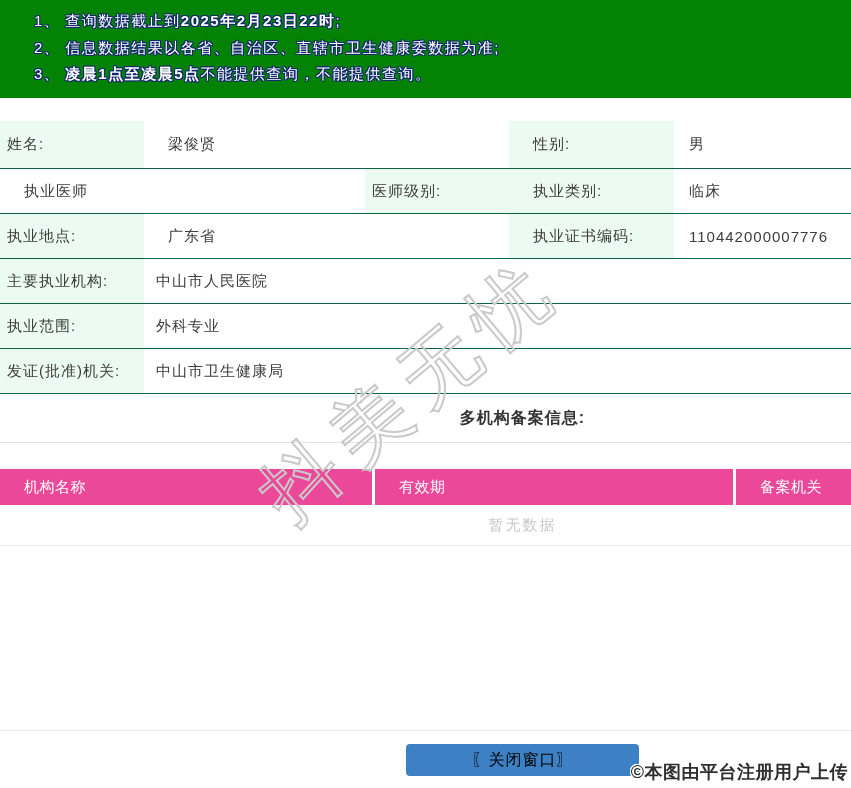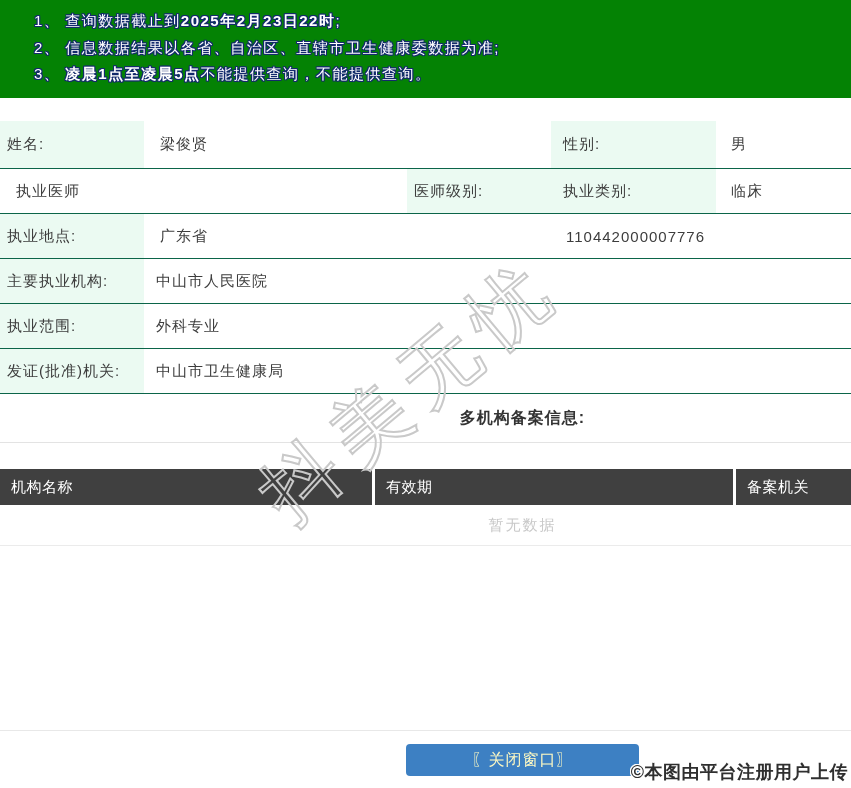--- a/index.html
+++ b/index.html
@@ -39,56 +39,56 @@
   .info-table { font-size:15px; letter-spacing:1px; color:#3d3d3d; }
   .irow {
     display:flex;
     align-items:stretch;
     height:48px;
     border-bottom:1px solid #0b6549;
   }
   .irow.h45 { height:45px; }
   .cell { display:flex; align-items:center; }
   .lbl1 { width:144px; background:#ebfaf2; padding-left:7px; }
-  .val1 { width:407px; padding-left:16px; }
-  .lbl2 { width:165px; background:#ebfaf2; padding-left:12px; }
+  .val1 { width:365px; padding-left:24px; }
+  .lbl2 { width:165px; background:#ebfaf2; padding-left:24px; }
   .val2 { flex:1; padding-left:15px; }
   .valwide { flex:1; padding-left:12px; }
 
   
   .section-title-row {
     height:49px;
     border-bottom:1px solid #e3e3e3;
     display:flex; align-items:center; justify-content:center;
     font-weight:bold; font-size:16px; letter-spacing:1px; color:#333333;
   }
   .header-gap { height:26px; }
   .filing-header {
     display:flex;
     height:36px;
     column-gap:3px;
     font-size:15px; letter-spacing:0.5px; color:#ffffff;
   }
-  .fh-cell { background:#404040; display:flex; align-items:center; padding-left:11px; }
+  .fh-cell { background:#ec4899; display:flex; align-items:center; padding-left:24px; }
   .fh-1 { width:372px; }
   .fh-2 { width:358px; }
   .fh-3 { flex:1; }
   .empty-row {
     height:41px;
     border-bottom:1px solid #ebebeb;
     display:flex; align-items:center; justify-content:center;
     color:#c9c9c9; font-size:15px; letter-spacing:2px;
   }
 
   
   .bottom-space { height:185px; border-bottom:1px solid #e8e8e8; }
   .button-row { padding-top:13px; text-align:center; }
   .close-btn {
     width:233px; height:32px;
-    background:#3d80c3; color:#fef9c3;
+    background:#3d80c3; color:#000000;
     border:none; border-radius:4px;
     font-size:16px; letter-spacing:1px;
     font-family:"Liberation Sans","DejaVu Sans",sans-serif;
     cursor:pointer;
   }
   .copyright {
     position:absolute; right:3px; bottom:4px;
     font-size:18px; font-weight:bold; letter-spacing:0.5px;
     color:#2f2f2f;
     text-shadow:
@@ -144,20 +144,21 @@
     <div class="irow h45">
       <div class="cell val1">执业医师</div>
       <div class="cell lbl1">医师级别:</div>
       <div class="cell lbl2">执业类别:</div>
       <div class="cell val2">临床</div>
     </div>
 
     <div class="irow h45">
       <div class="cell lbl1">执业地点:</div>
       <div class="cell val1">广东省</div>
+      <div class="cell lbl2">执业证书编码:</div>
       <div class="cell val2">110442000007776</div>
     </div>
 
     <div class="irow h45">
       <div class="cell lbl1">主要执业机构:</div>
       <div class="cell valwide">中山市人民医院</div>
     </div>
 
     <div class="irow h45">
       <div class="cell lbl1">执业范围:</div>

